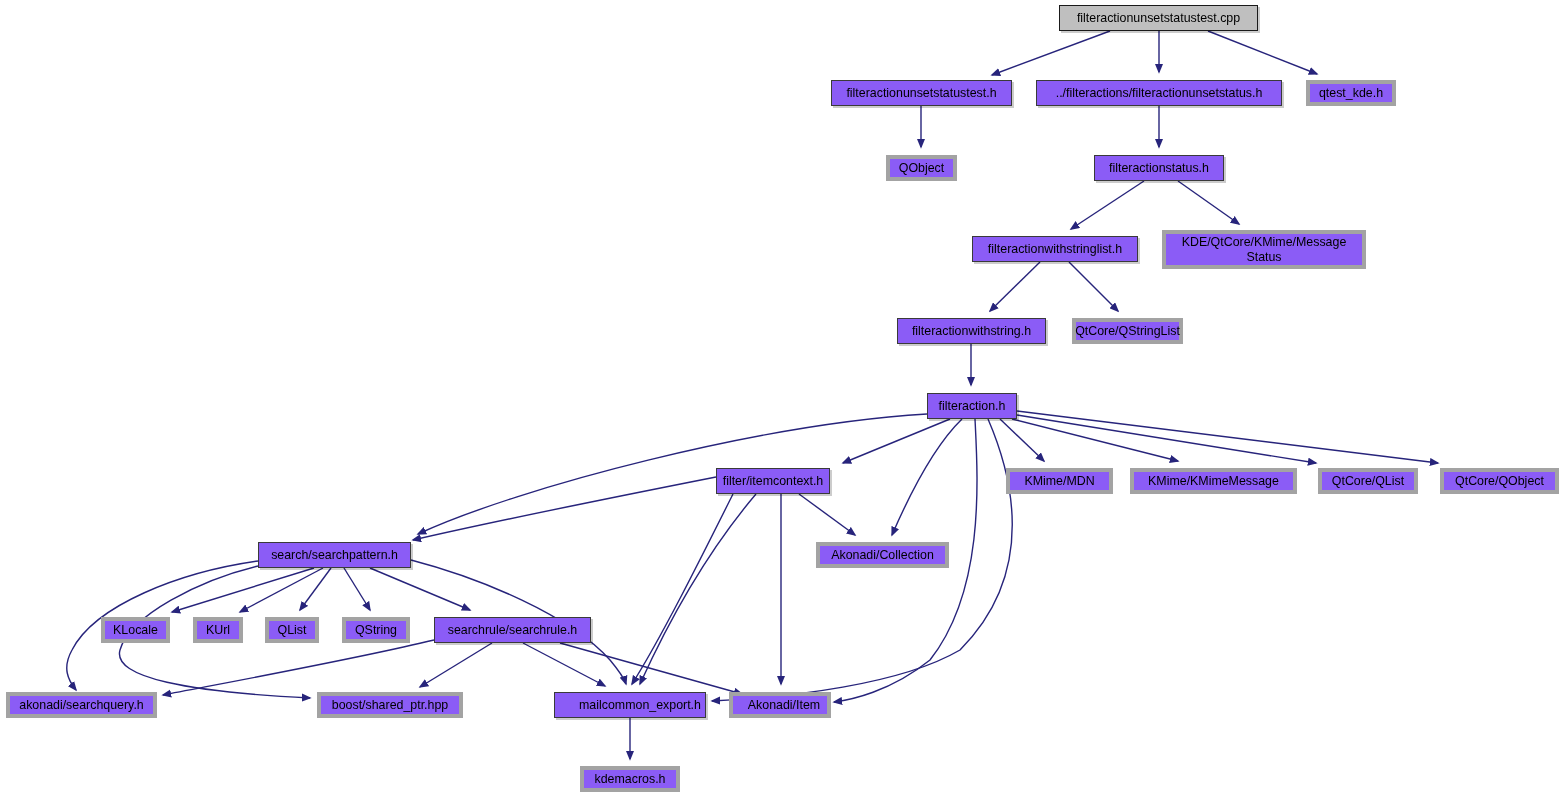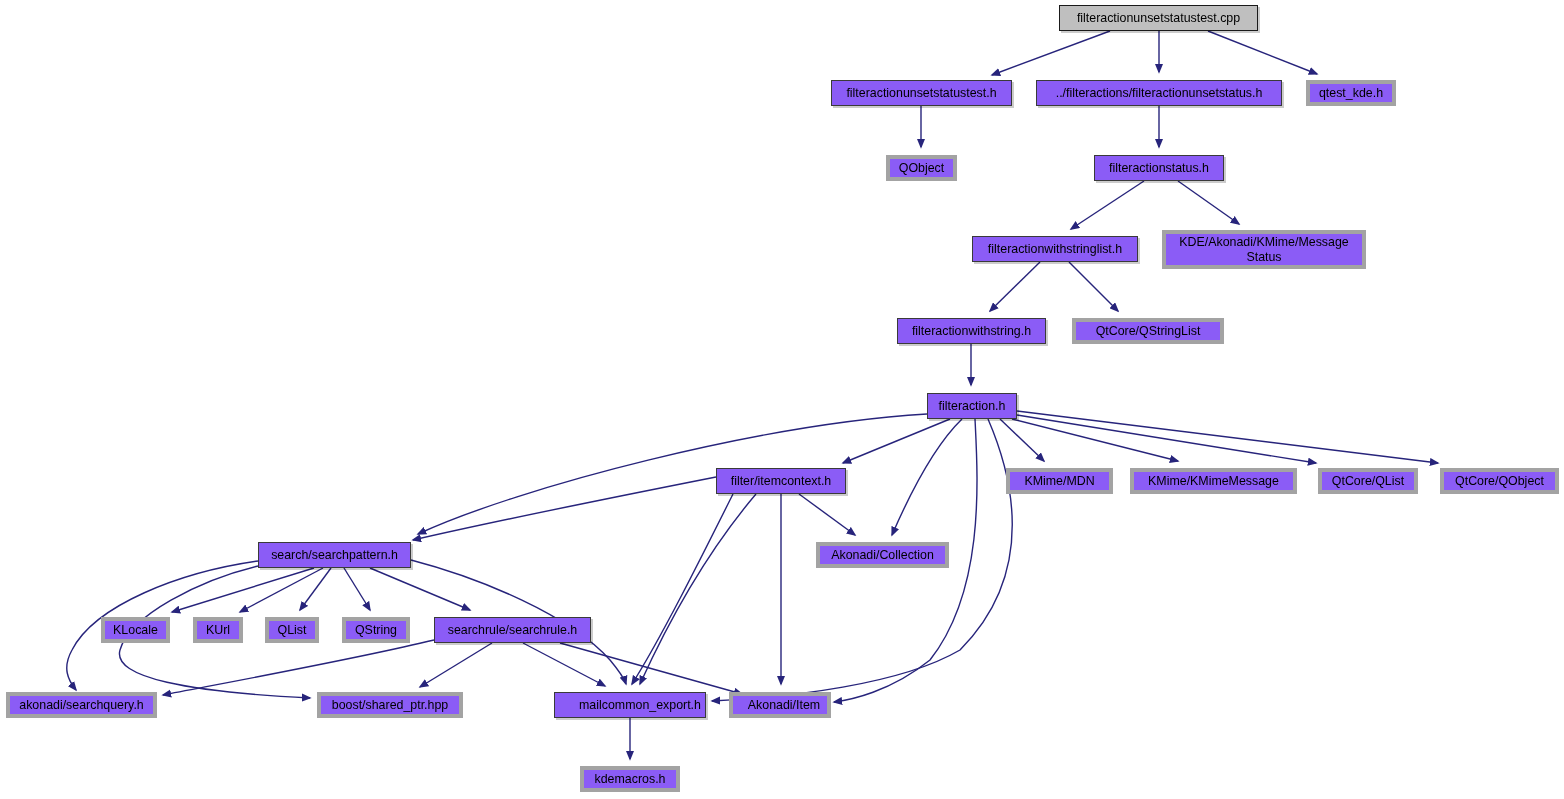--- a/index.html
+++ b/index.html
@@ -105,26 +105,26 @@
       </g>
   </svg>
   <div id="node-layer">
       <div class="node-box root" style="left: 1059px; top: 5px; width: 199px; height: 26px;"><span class="node-label">filteractionunsetstatustest.cpp</span></div>
       <div class="node-box local" style="left: 831px; top: 80px; width: 181px; height: 26px;"><span class="node-label">filteractionunsetstatustest.h</span></div>
       <div class="node-box local" style="left: 1036px; top: 80px; width: 246px; height: 26px;"><span class="node-label">../filteractions/filteractionunsetstatus.h</span></div>
       <div class="node-box ext" style="left: 1306px; top: 80px; width: 90px; height: 26px;"><span class="node-label">qtest_kde.h</span></div>
       <div class="node-box ext" style="left: 886px; top: 155px; width: 71px; height: 26px;"><span class="node-label">QObject</span></div>
       <div class="node-box local" style="left: 1094px; top: 155px; width: 130px; height: 26px;"><span class="node-label">filteractionstatus.h</span></div>
       <div class="node-box local" style="left: 972px; top: 236px; width: 166px; height: 26px;"><span class="node-label">filteractionwithstringlist.h</span></div>
-      <div class="node-box ext" style="left: 1162px; top: 230px; width: 204px; height: 39px;"><span class="node-label">KDE/Akonadi/KMime/Message
+      <div class="node-box ext" style="left: 1162px; top: 230px; width: 204px; height: 39px;"><span class="node-label">KDE/QtCore/KMime/Message
 Status</span></div>
       <div class="node-box local" style="left: 897px; top: 318px; width: 149px; height: 26px;"><span class="node-label">filteractionwithstring.h</span></div>
-      <div class="node-box ext" style="left: 1072px; top: 318px; width: 152px; height: 26px;"><span class="node-label">QtCore/QStringList</span></div>
+      <div class="node-box ext" style="left: 1072px; top: 318px; width: 111px; height: 26px;"><span class="node-label">QtCore/QStringList</span></div>
       <div class="node-box local" style="left: 927px; top: 393px; width: 90px; height: 26px;"><span class="node-label">filteraction.h</span></div>
-      <div class="node-box local" style="left: 716px; top: 468px; width: 130px; height: 26px;"><span class="node-label">filter/itemcontext.h</span></div>
+      <div class="node-box local" style="left: 716px; top: 468px; width: 114px; height: 26px;"><span class="node-label">filter/itemcontext.h</span></div>
       <div class="node-box ext" style="left: 1006px; top: 468px; width: 107px; height: 26px;"><span class="node-label">KMime/MDN</span></div>
       <div class="node-box ext" style="left: 1130px; top: 468px; width: 167px; height: 26px;"><span class="node-label">KMime/KMimeMessage</span></div>
       <div class="node-box ext" style="left: 1318px; top: 468px; width: 100px; height: 26px;"><span class="node-label">QtCore/QList</span></div>
       <div class="node-box ext" style="left: 1440px; top: 468px; width: 119px; height: 26px;"><span class="node-label">QtCore/QObject</span></div>
       <div class="node-box ext" style="left: 816px; top: 542px; width: 133px; height: 26px;"><span class="node-label">Akonadi/Collection</span></div>
       <div class="node-box local" style="left: 258px; top: 542px; width: 153px; height: 26px;"><span class="node-label">search/searchpattern.h</span></div>
       <div class="node-box ext" style="left: 101px; top: 617px; width: 69px; height: 26px;"><span class="node-label">KLocale</span></div>
       <div class="node-box ext" style="left: 193px; top: 617px; width: 50px; height: 26px;"><span class="node-label">KUrl</span></div>
       <div class="node-box ext" style="left: 265px; top: 617px; width: 54px; height: 26px;"><span class="node-label">QList</span></div>
       <div class="node-box ext" style="left: 342px; top: 617px; width: 68px; height: 26px;"><span class="node-label">QString</span></div>

